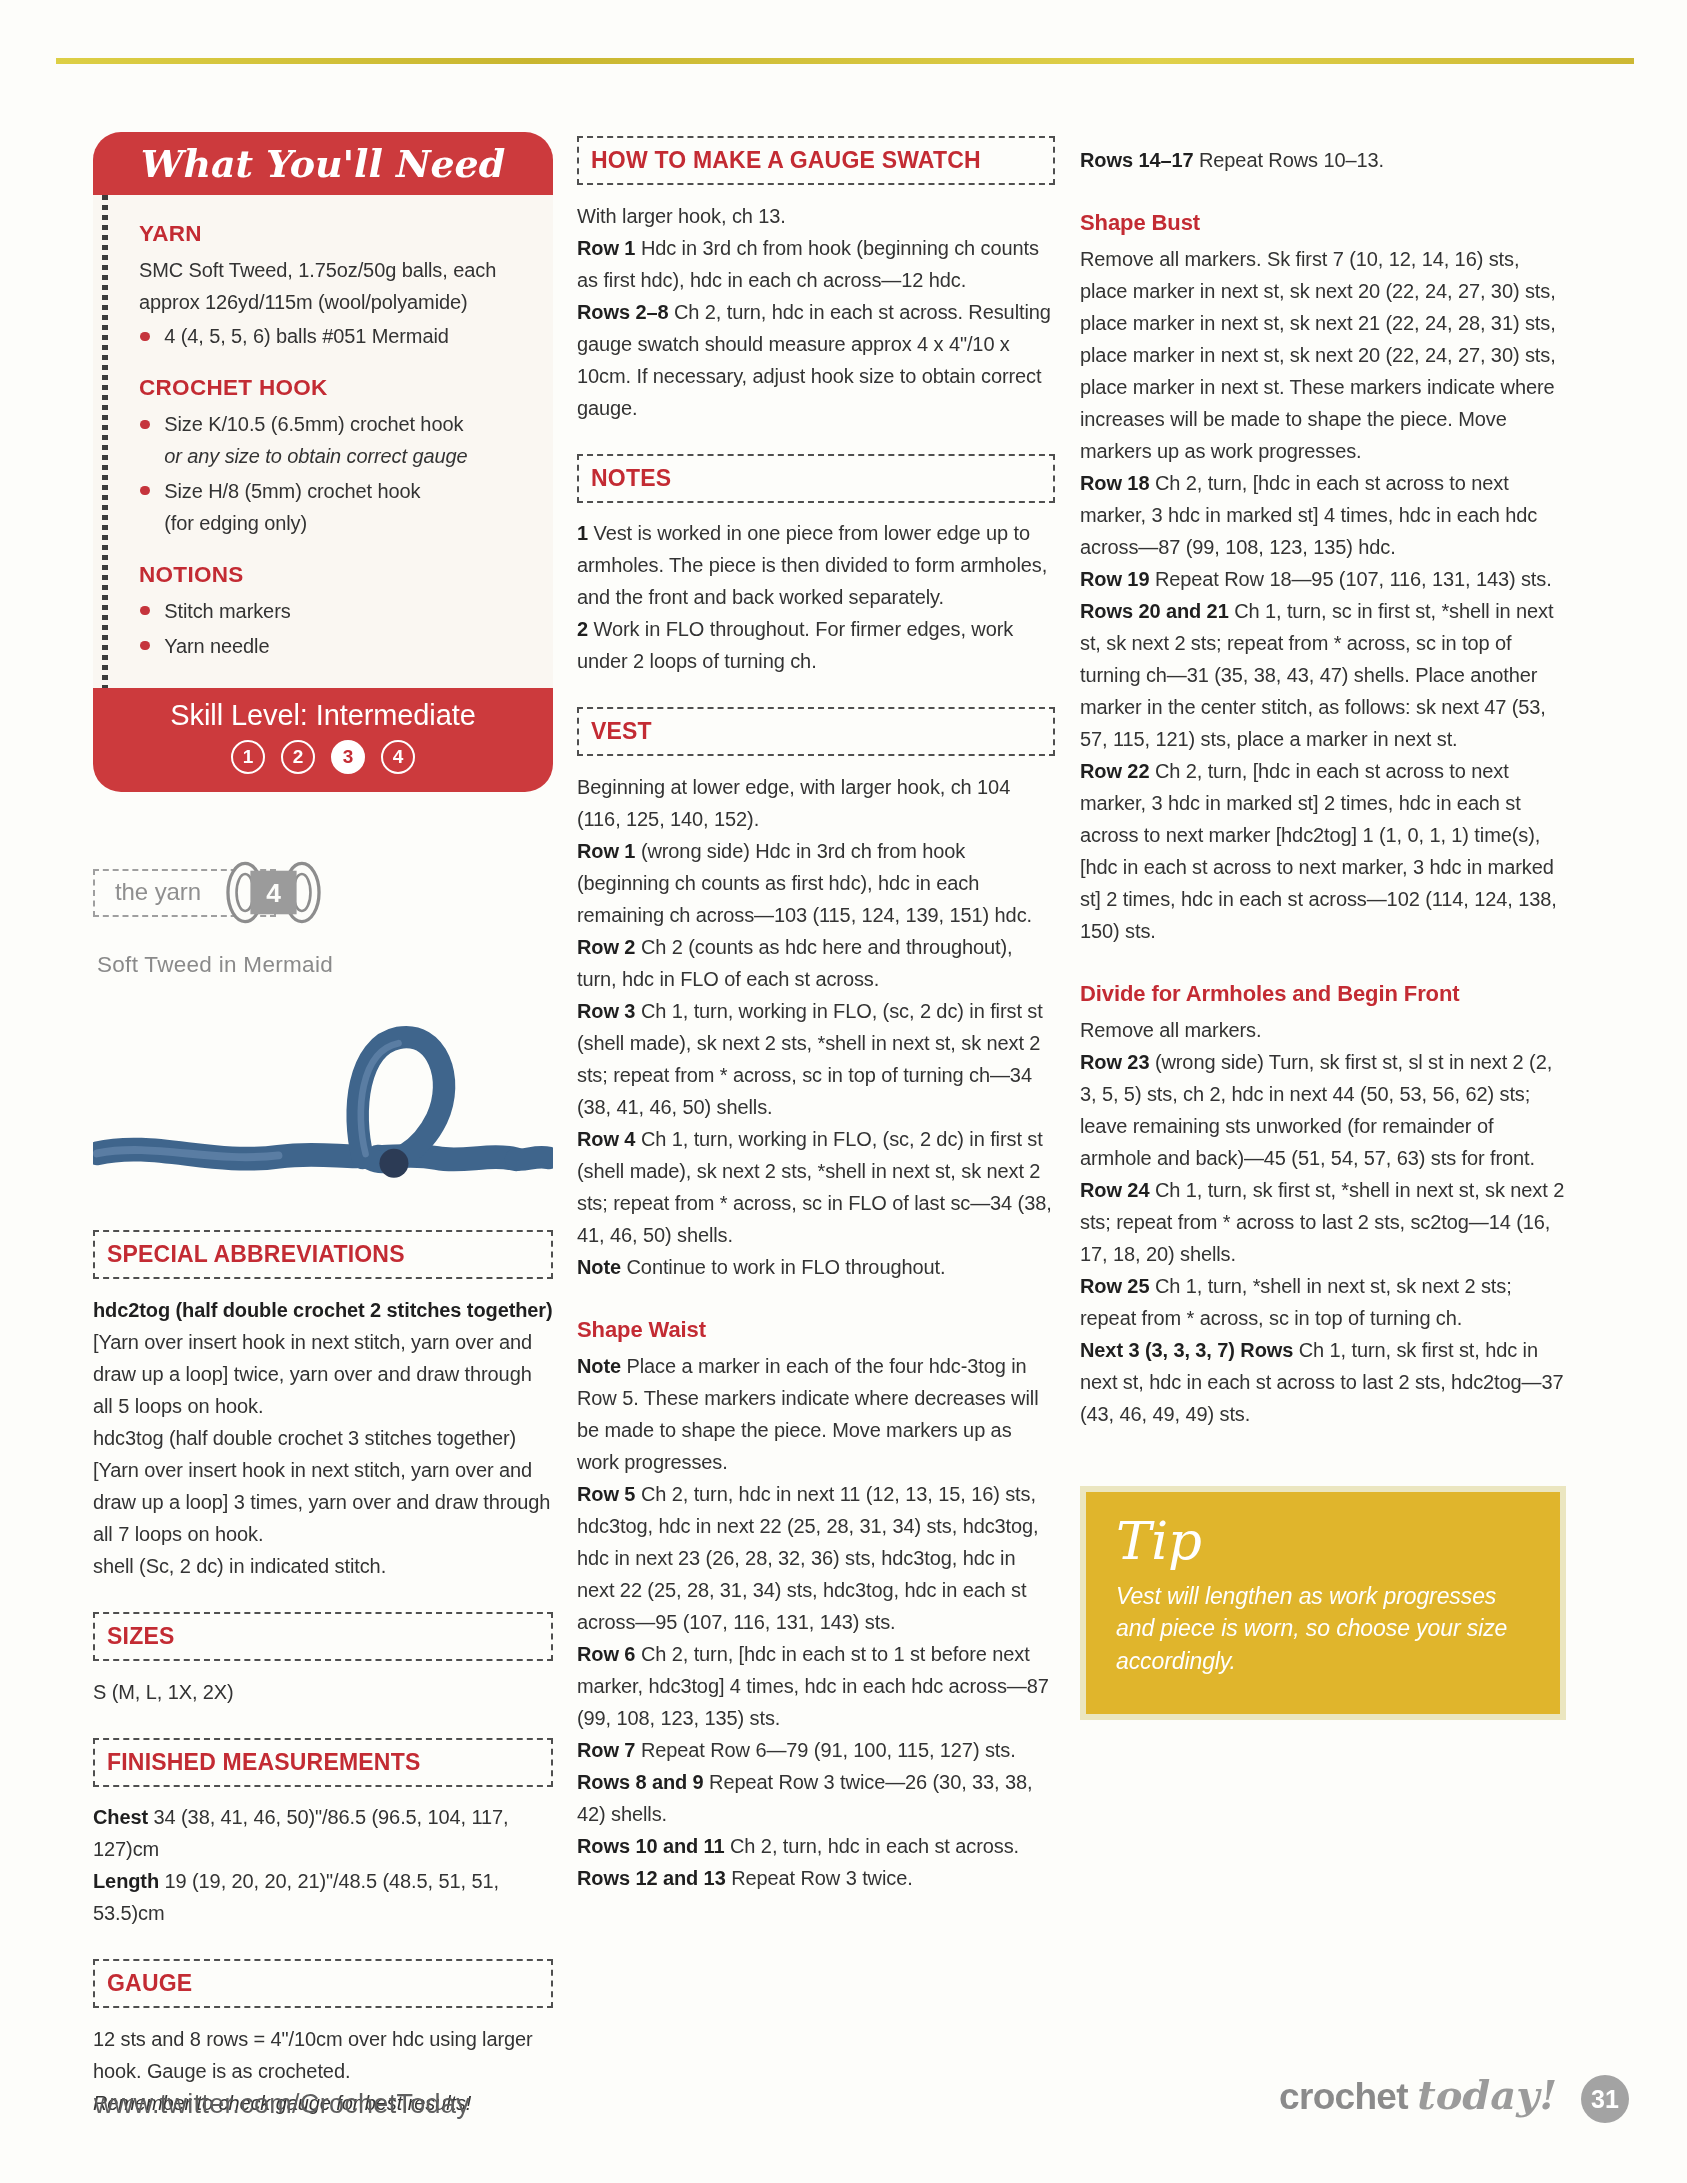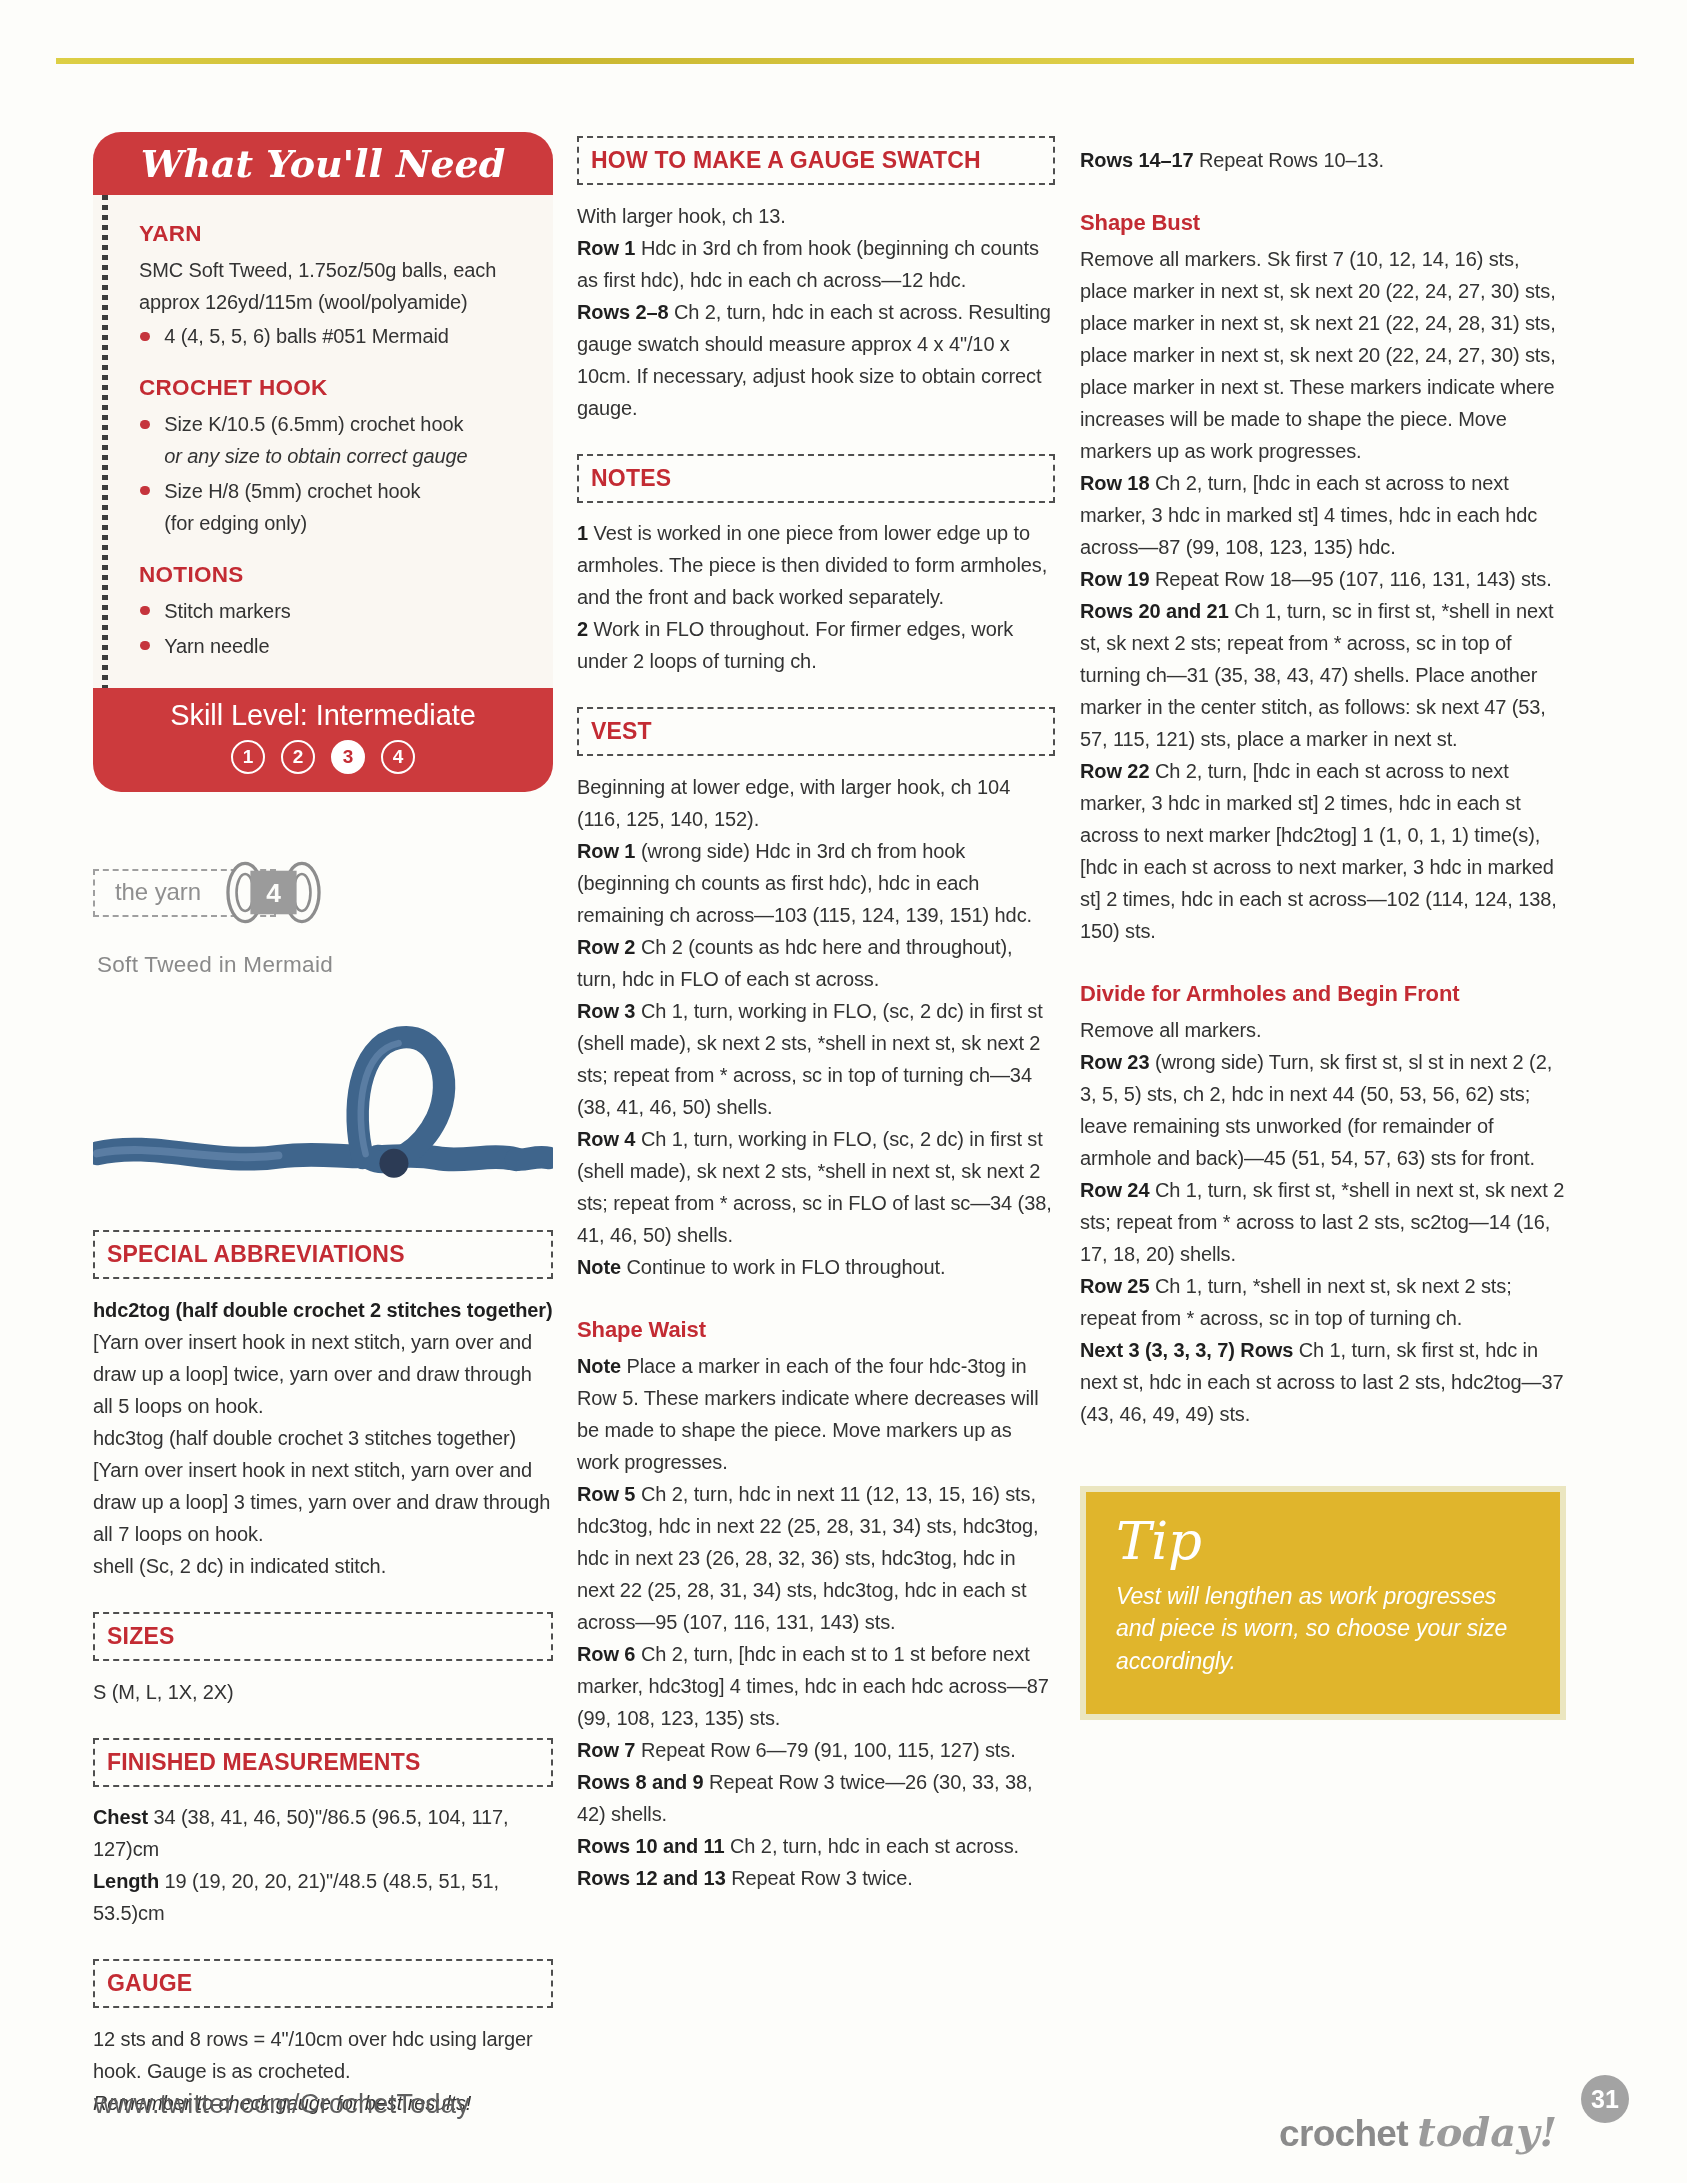--- a/index.html
+++ b/index.html
@@ -50,21 +50,21 @@
   .tip-outer{margin-top:56px;background:#ebe6c0;padding:6px;box-sizing:border-box;width:100%;}
   .tip-inner{background:#e0b52c;padding:20px 30px 36px;color:#fff;}
   .tip-title{font-family:"DejaVu Serif",serif;font-style:italic;font-size:53px;line-height:1.1;}
   .tip-text{font-style:italic;font-size:23px;line-height:1.42;max-width:404px;margin-top:9.3px;}
 
   
   .footer-url{position:absolute;left:94px;top:2089px;font-size:27px;color:#5f5f5f;letter-spacing:0.3px;}
   .logo{position:absolute;right:130px;top:2071px;display:flex;align-items:baseline;}
   .logo-crochet{color:#8b8b8b;font-weight:bold;font-size:37px;letter-spacing:-0.7px;}
   .logo-today{font-family:"DejaVu Serif",serif;font-style:italic;font-weight:bold;
-              color:#9b9b9b;font-size:40px;margin-left:9.3px;margin-top:37px;}
+              color:#9b9b9b;font-size:40px;margin-left:9.3px;}
   .page-circle{position:absolute;left:1581px;top:2075px;width:48px;height:48px;border-radius:50%;
                background:#a3a3a3;color:#fff;font-weight:bold;font-size:25px;
                display:flex;align-items:center;justify-content:center;}
 </style>
 </head>
 <body>
 
 <div class="page">
   <div class="topline"></div>
 

